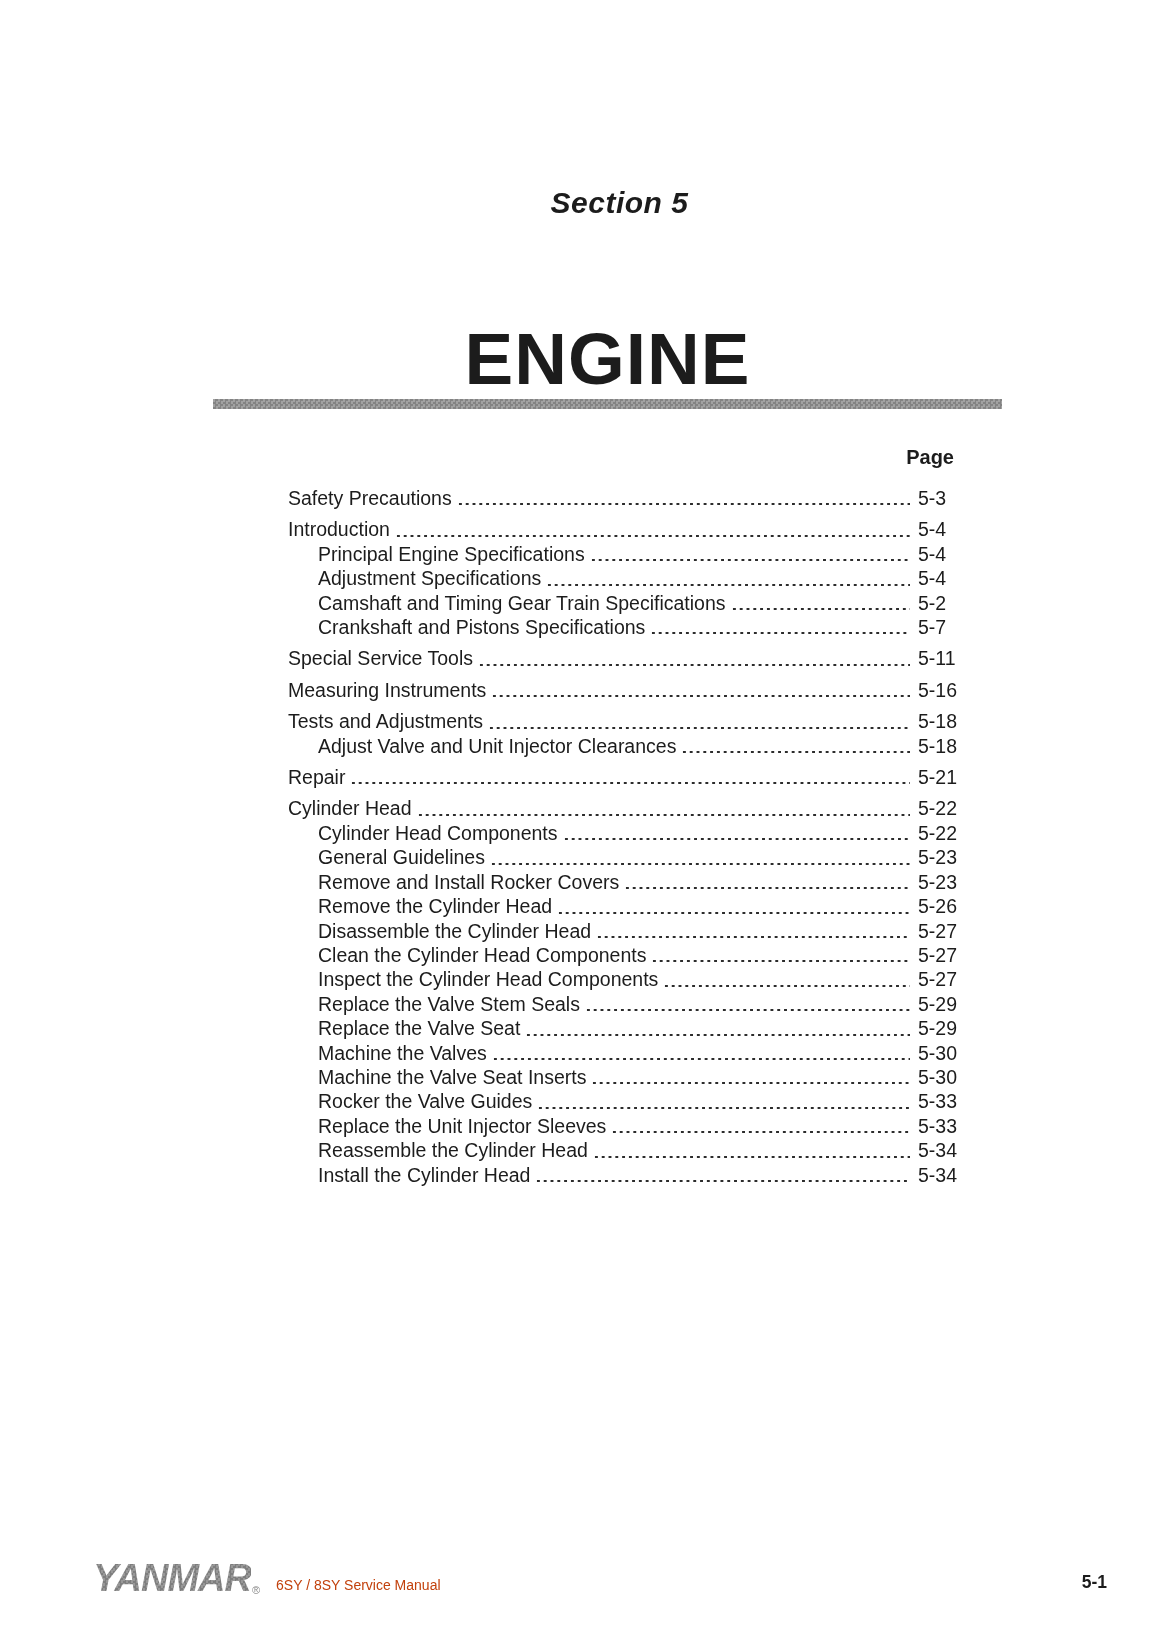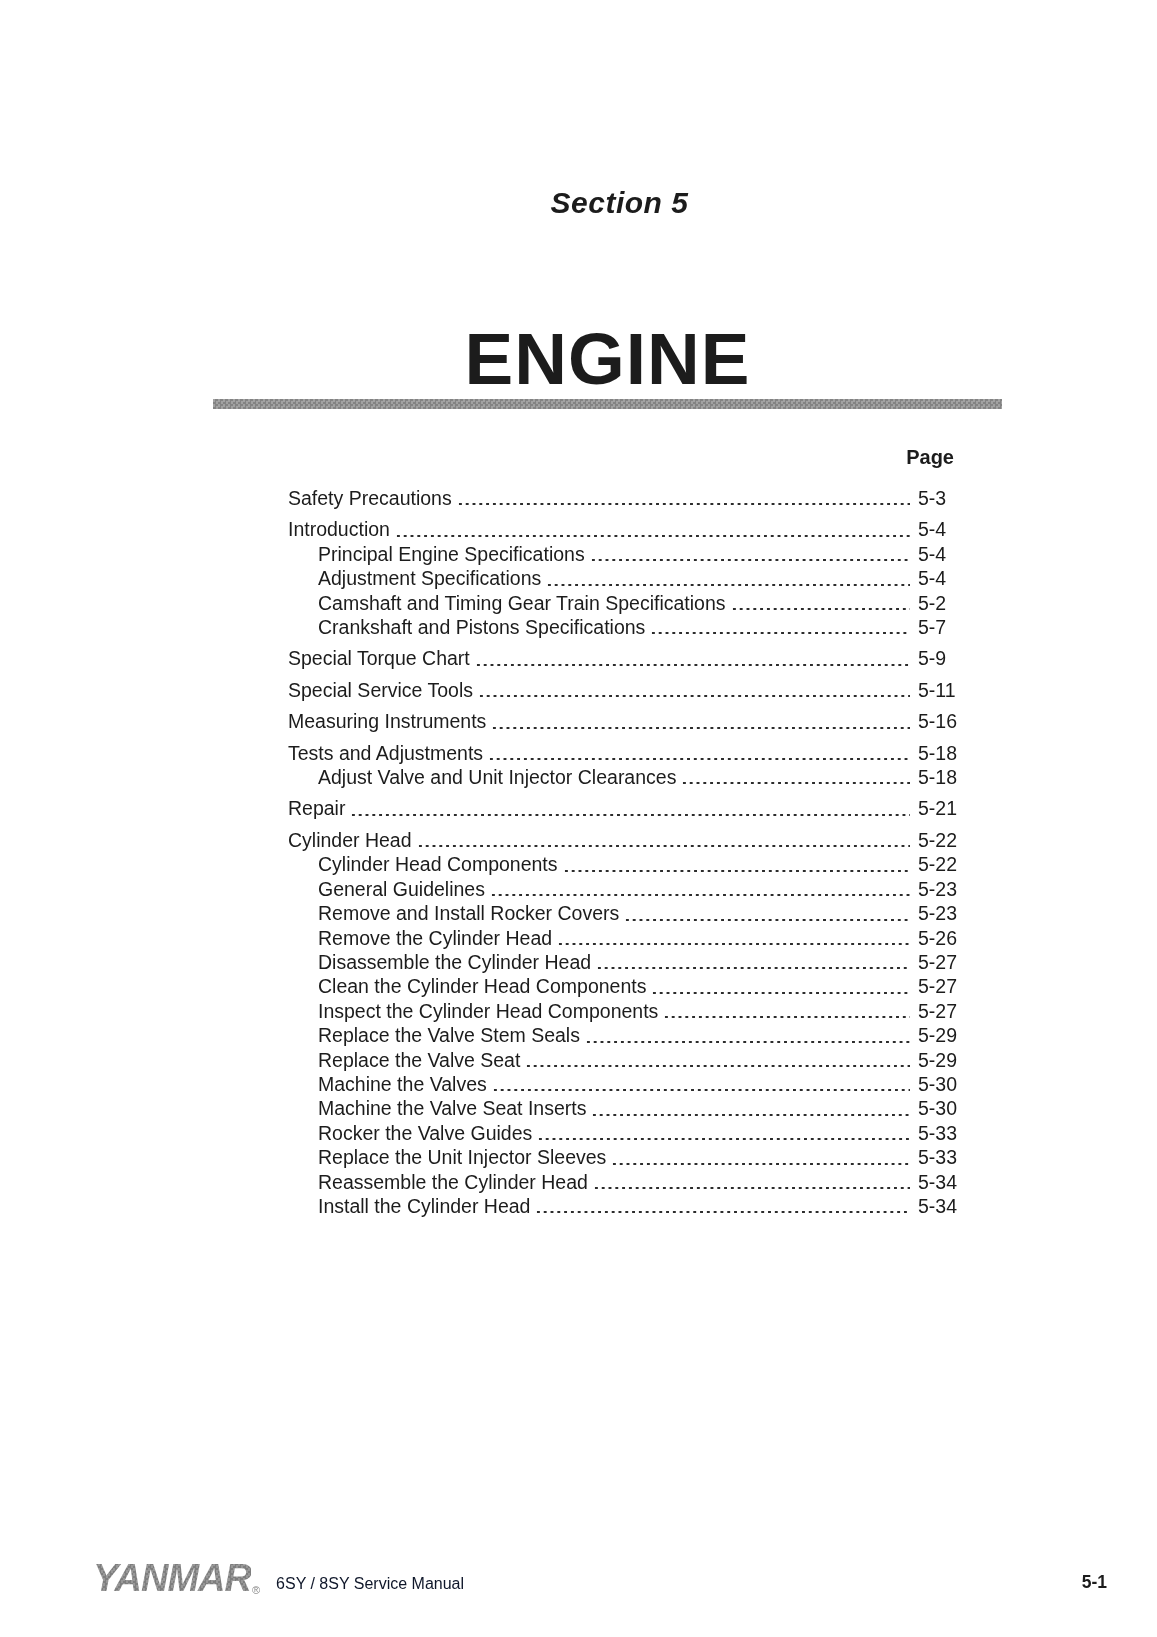--- a/index.html
+++ b/index.html
@@ -109,22 +109,22 @@
   }
   .logo-mark {
     font-size: 11px;
     color: var(--logo_gray, #878787);
     align-self: flex-end;
     margin: 0 0 2px 1px;
   }
   .manual-name {
     margin-left: 16px;
     margin-bottom: 5px;
-    font-size: 16px;
-    color: #0f172a;
+    font-size: 14px;
+    color: #c2410c;
   }
   .footer-spacer { flex: 1; }
   .folio {
     font-size: 17.5px;
     font-weight: 700;
     margin-bottom: 5px;
   }
 </style>
 </head>
 <body>
@@ -160,25 +160,20 @@
       </div>
       <div class="toc-row sub">
         <span class="toc-label">Camshaft and Timing Gear Train Specifications</span>
         <span class="leader"></span>
         <span class="toc-page">5-2</span>
       </div>
       <div class="toc-row sub">
         <span class="toc-label">Crankshaft and Pistons Specifications</span>
         <span class="leader"></span>
         <span class="toc-page">5-7</span>
-      </div>
-      <div class="toc-row">
-        <span class="toc-label">Special Torque Chart</span>
-        <span class="leader"></span>
-        <span class="toc-page">5-9</span>
       </div>
       <div class="toc-row">
         <span class="toc-label">Special Service Tools</span>
         <span class="leader"></span>
         <span class="toc-page">5-11</span>
       </div>
       <div class="toc-row">
         <span class="toc-label">Measuring Instruments</span>
         <span class="leader"></span>
         <span class="toc-page">5-16</span>

